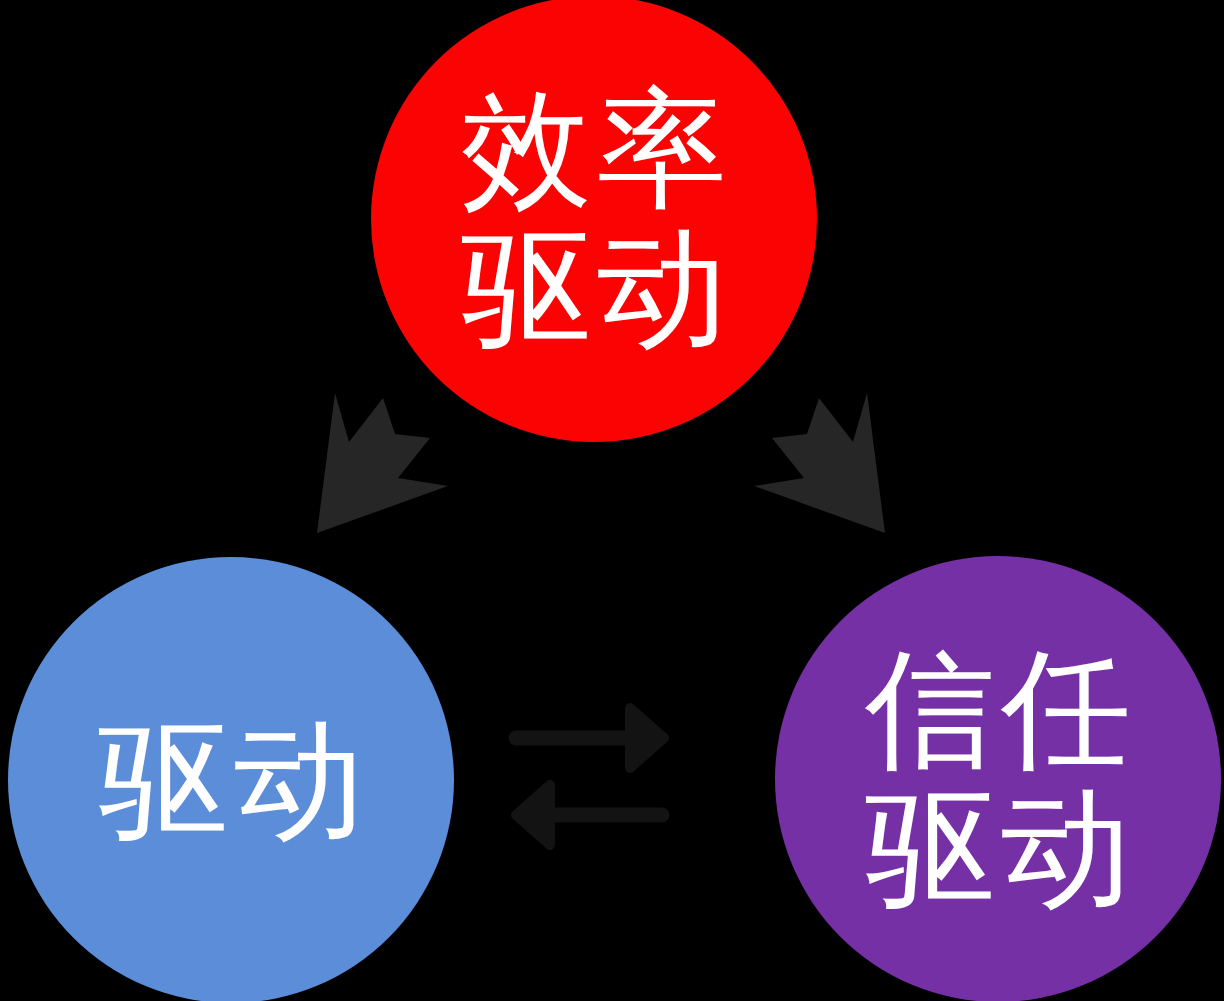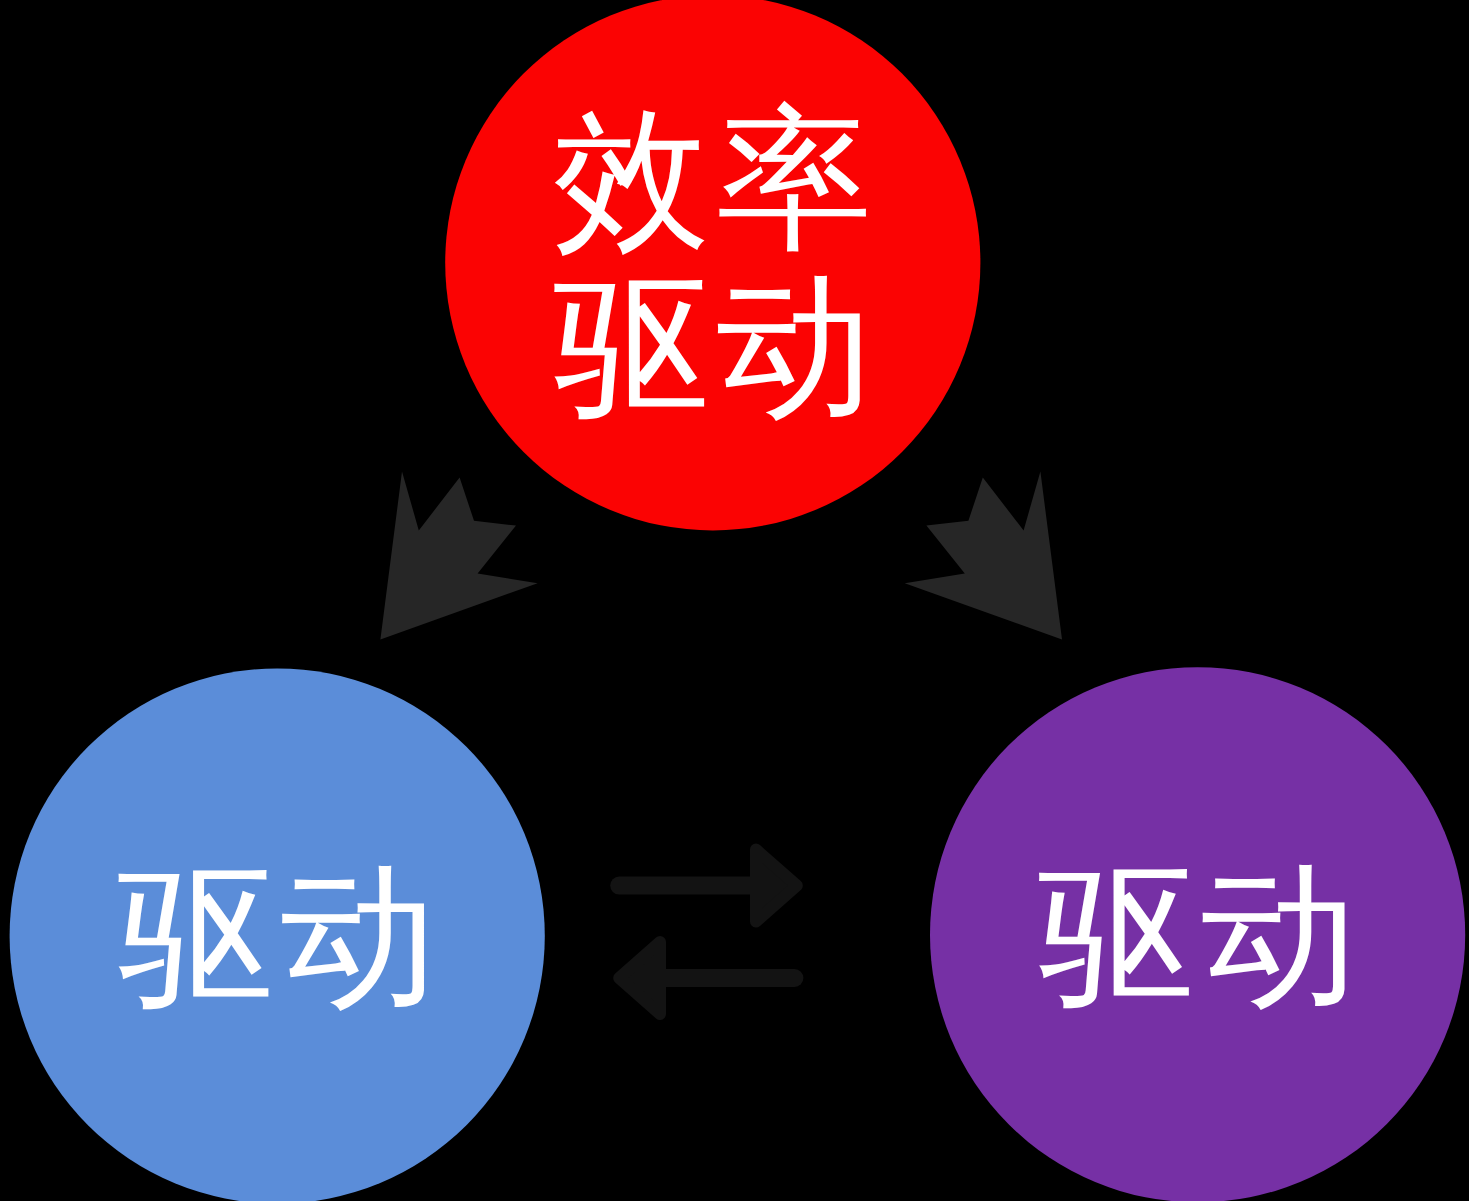--- a/index.html
+++ b/index.html
@@ -70,16 +70,17 @@
   <div class="node node-efficiency" style="background-color: rgb(251, 3, 3);">
     <div class="line" style="color: rgb(255, 255, 255);">效率</div>
     <div class="line" style="color: rgb(255, 255, 255);">驱动</div>
   </div>
 
   <div class="node node-social" style="background-color: rgb(91, 141, 217);">
     <div class="line" style="color: rgb(255, 255, 255);">驱动</div>
   </div>
 
   <div class="node node-trust" style="background-color: rgb(118, 48, 165);">
+    <div class="line" style="color: rgb(255, 255, 255);">信任</div>
     <div class="line" style="color: rgb(255, 255, 255);">驱动</div>
   </div>
 
 </div>
 
 </body></html>

